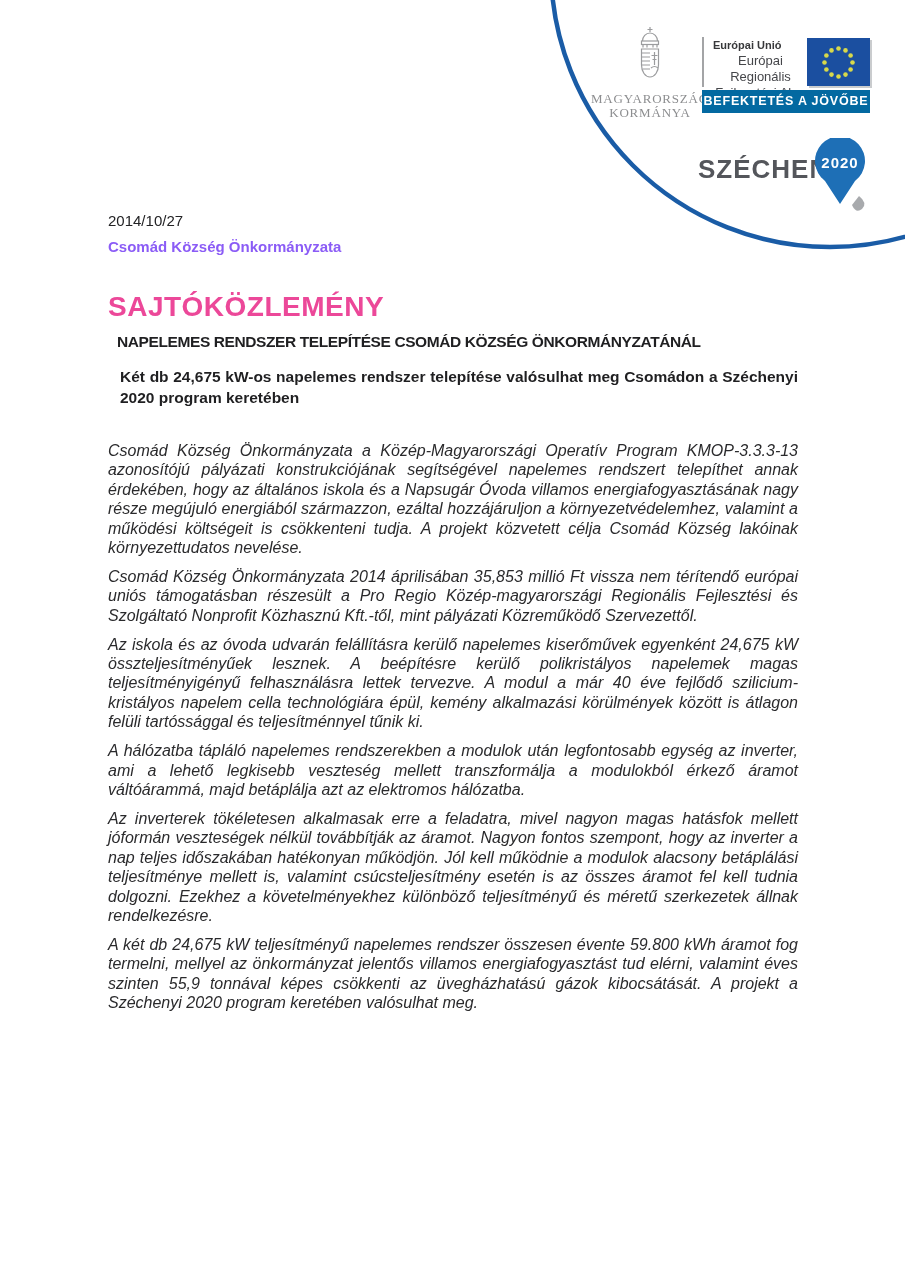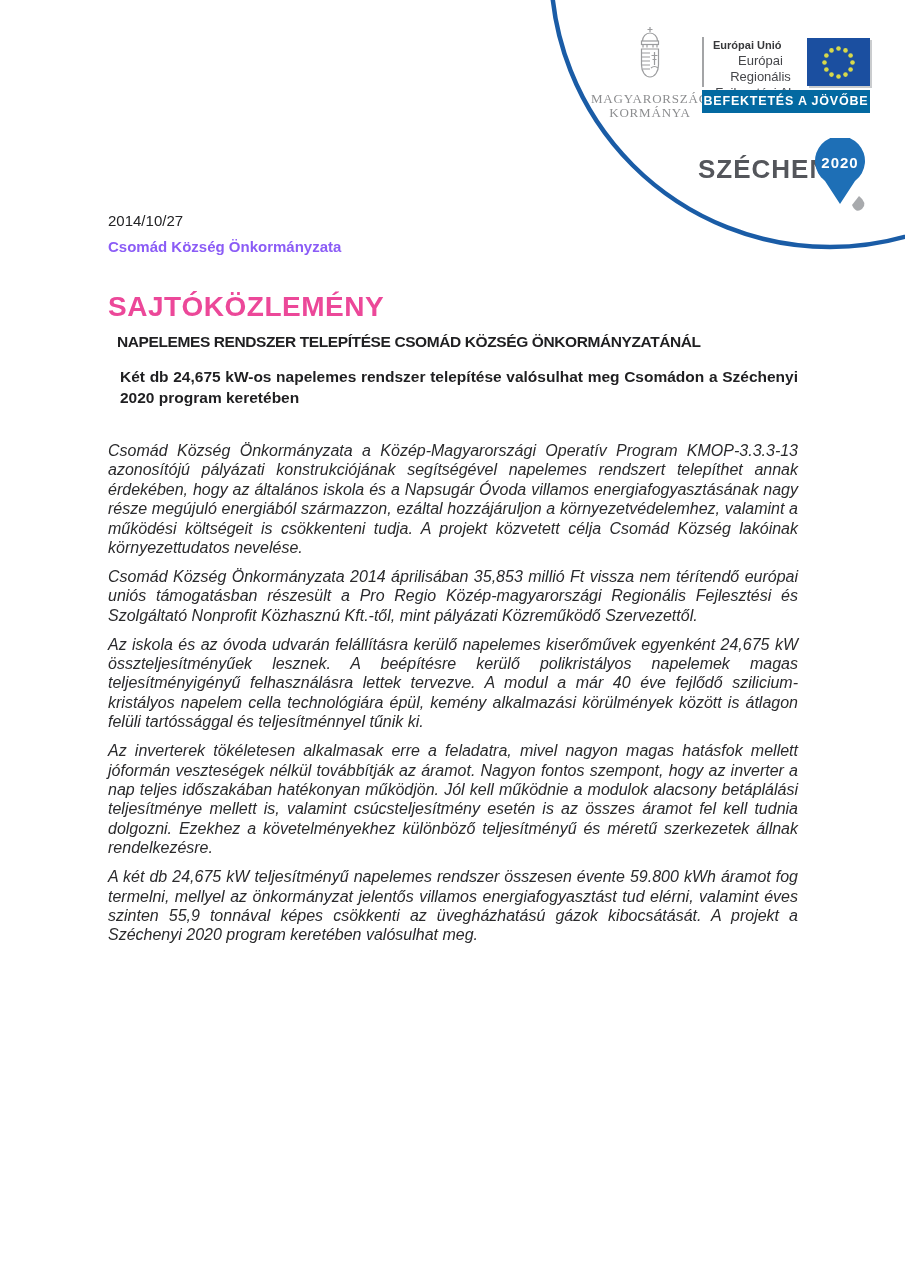--- a/index.html
+++ b/index.html
@@ -192,17 +192,18 @@
 
   <div class="doc">
     <p class="doc-date">2014/10/27</p>
     <p class="doc-org">Csomád Község Önkormányzata</p>
     <h1 class="doc-title">SAJTÓKÖZLEMÉNY</h1>
     <h2 class="doc-headline">NAPELEMES RENDSZER TELEPÍTÉSE CSOMÁD KÖZSÉG ÖNKORMÁNYZATÁNÁL</h2>
     <h3 class="doc-subheadline">Két db 24,675 kW-os napelemes rendszer telepítése valósulhat meg Csomádon a Széchenyi 2020 program keretében</h3>
     <p class="body-par">Csomád Község Önkormányzata a Közép-Magyarországi Operatív Program KMOP-3.3.3-13 azonosítójú pályázati konstrukciójának segítségével napelemes rendszert telepíthet annak érdekében, hogy az általános iskola és a Napsugár Óvoda villamos energiafogyasztásának nagy része megújuló energiából származzon, ezáltal hozzájáruljon a környezetvédelemhez, valamint a működési költségeit is csökkenteni tudja. A projekt közvetett célja Csomád Község lakóinak környezettudatos nevelése.</p>
     <p class="body-par">Csomád Község Önkormányzata 2014 áprilisában 35,853 millió Ft vissza nem térítendő európai uniós támogatásban részesült a Pro Regio Közép-magyarországi Regionális Fejlesztési és Szolgáltató Nonprofit Közhasznú Kft.-től, mint pályázati Közreműködő Szervezettől.</p>
     <p class="body-par">Az iskola és az óvoda udvarán felállításra kerülő napelemes kiserőművek egyenként 24,675 kW összteljesítményűek lesznek. A beépítésre kerülő polikristályos napelemek magas teljesítményigényű felhasználásra lettek tervezve. A modul a már 40 éve fejlődő szilicium-kristályos napelem cella technológiára épül, kemény alkalmazási körülmények között is átlagon felüli tartóssággal és teljesítménnyel tűnik ki.</p>
+    <p class="body-par">A hálózatba tápláló napelemes rendszerekben a modulok után legfontosabb egység az inverter, ami a lehető legkisebb veszteség mellett transzformálja a modulokból érkező áramot váltóárammá, majd betáplálja azt az elektromos hálózatba.</p>
     <p class="body-par">Az inverterek tökéletesen alkalmasak erre a feladatra, mivel nagyon magas hatásfok mellett jóformán veszteségek nélkül továbbítják az áramot. Nagyon fontos szempont, hogy az inverter a nap teljes időszakában hatékonyan működjön. Jól kell működnie a modulok alacsony betáplálási teljesítménye mellett is, valamint csúcsteljesítmény esetén is az összes áramot fel kell tudnia dolgozni. Ezekhez a követelményekhez különböző teljesítményű és méretű szerkezetek állnak rendelkezésre.</p>
     <p class="body-par">A két db 24,675 kW teljesítményű napelemes rendszer összesen évente 59.800 kWh áramot fog termelni, mellyel az önkormányzat jelentős villamos energiafogyasztást tud elérni, valamint éves szinten 55,9 tonnával képes csökkenti az üvegházhatású gázok kibocsátását. A projekt a Széchenyi 2020 program keretében valósulhat meg.</p>
   </div>
 
 </div>
 
 </body></html>

